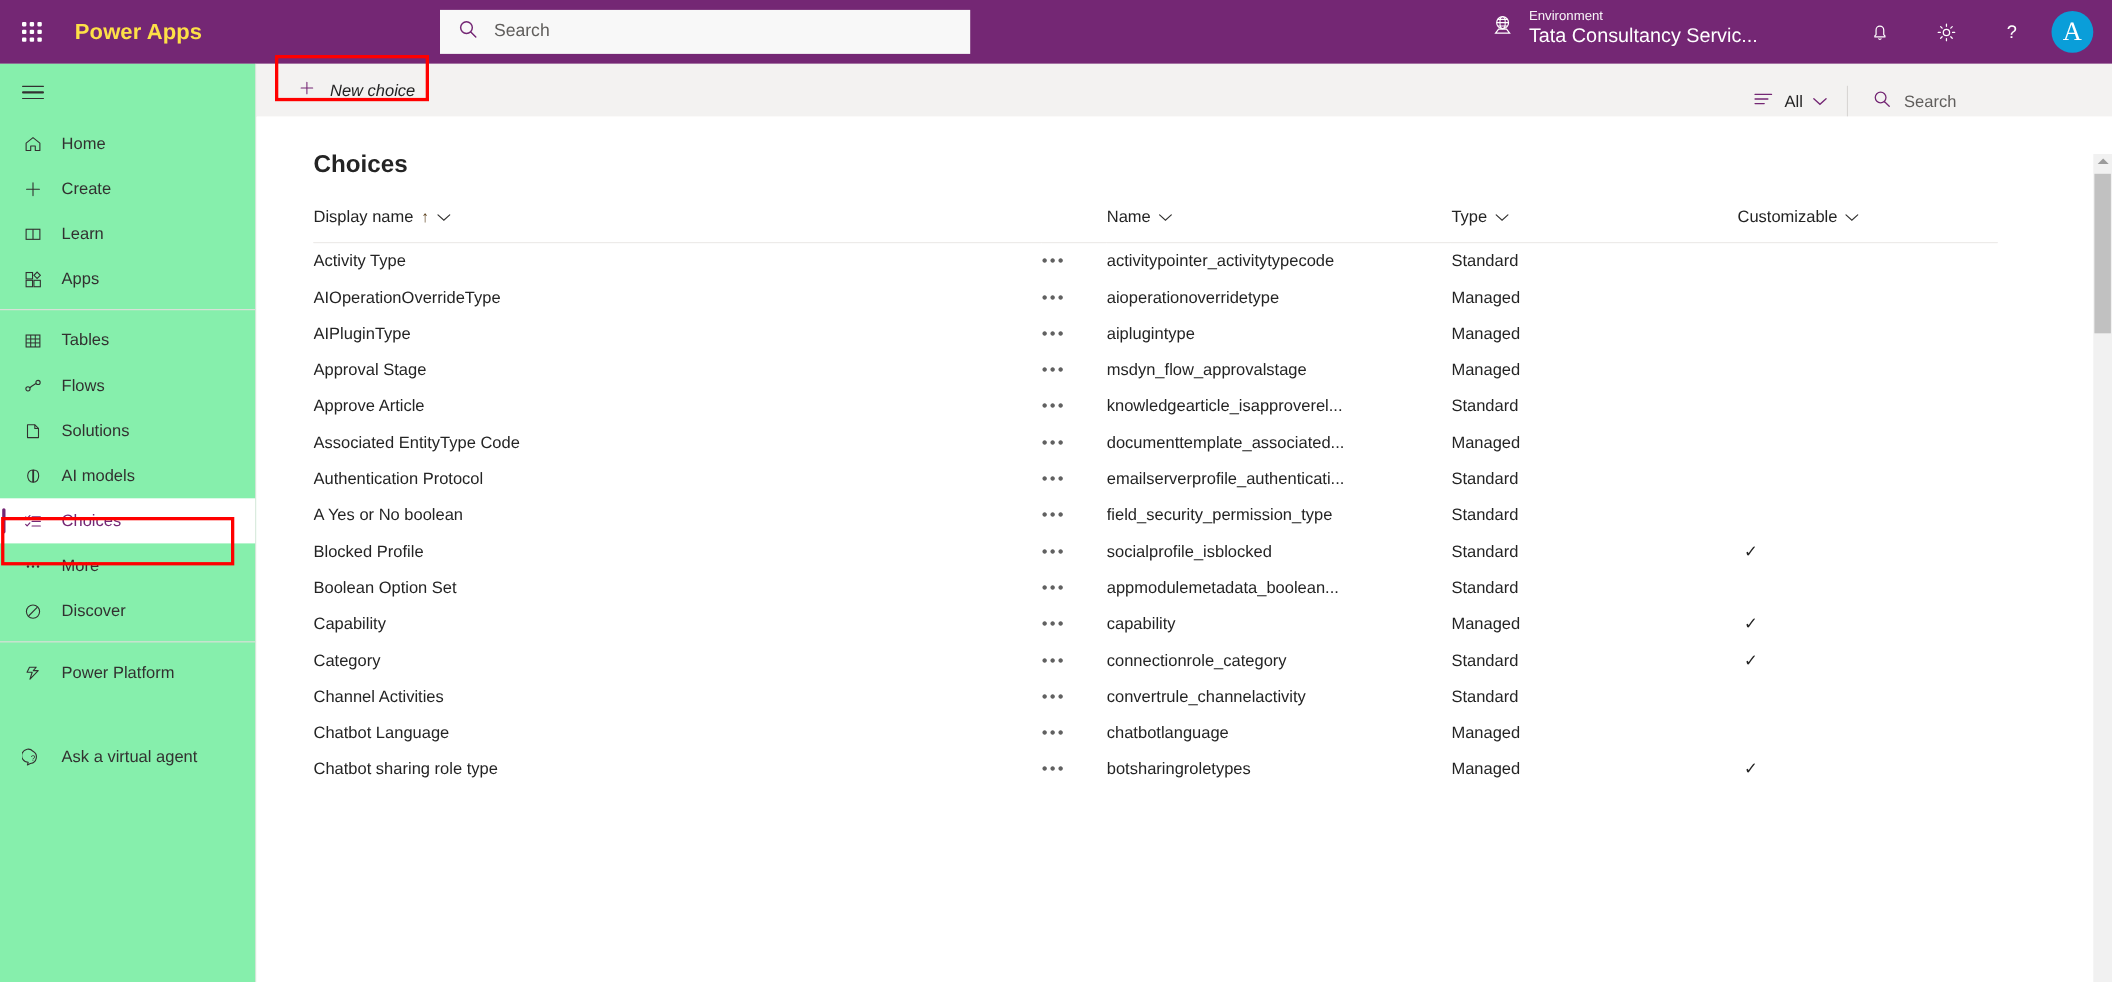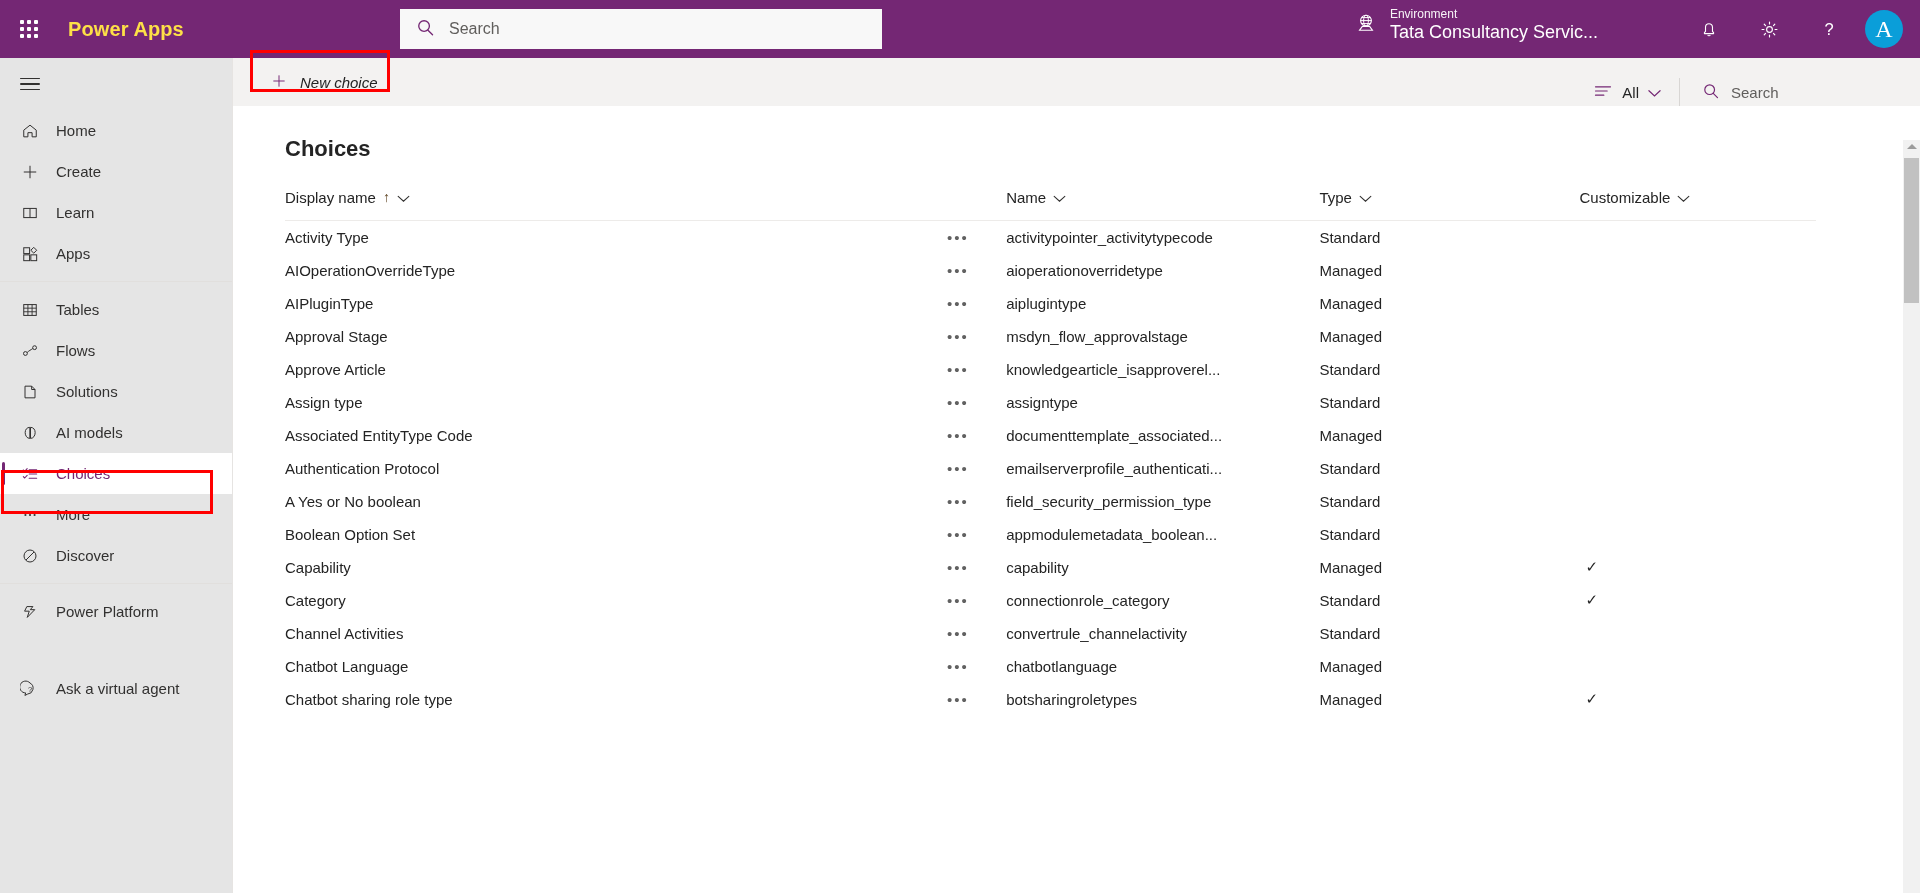--- a/index.html
+++ b/index.html
@@ -71,21 +71,21 @@
     display: flex; align-items: center; justify-content: center;
     margin-right: 17px; margin-left: 6px;
     font-family: "Liberation Serif", serif;
     cursor: pointer;
   }
 
   
   .leftnav {
     position: absolute; top: 58px; left: 0;
     width: 233px; height: 835px;
-    background: #e5e5e5;
+    background: #86efac;
     border-right: 1px solid #e6e4e2;
   }
   .hamburger {
     height: 52px; display: flex; align-items: center; padding-left: 20px;
     cursor: pointer;
   }
   .ham-lines { width: 20px; }
   .ham-lines span { display:block; height: 1.6px; background: #323130; margin: 4px 0; border-radius: 1px;}
   .nav-item {
     height: 41px; display: flex; align-items: center;
@@ -539,46 +539,46 @@
             <td class="check" style="text-align: left; padding-left: 6px;"></td>
           </tr>
           <tr>
             <td class="cell-link">Approve Article</td>
             <td><span class="dots">•••</span></td>
             <td>knowledgearticle_isapproverel...</td>
             <td>Standard</td>
             <td class="check" style="text-align: left; padding-left: 6px;"></td>
           </tr>
           <tr>
-            <td class="cell-link">Assign type</td>
-            <td><span class="dots">•••</span></td>
-            <td>assigntype</td>
-            <td>Standard</td>
-            <td class="check" style="text-align: left; padding-left: 6px;"></td>
-          </tr>
-          <tr>
             <td class="cell-link">Associated EntityType Code</td>
             <td><span class="dots">•••</span></td>
             <td>documenttemplate_associated...</td>
             <td>Managed</td>
             <td class="check" style="text-align: left; padding-left: 6px;"></td>
           </tr>
           <tr>
             <td class="cell-link">Authentication Protocol</td>
             <td><span class="dots">•••</span></td>
             <td>emailserverprofile_authenticati...</td>
             <td>Standard</td>
             <td class="check" style="text-align: left; padding-left: 6px;"></td>
           </tr>
           <tr>
             <td class="cell-link">A Yes or No boolean</td>
             <td><span class="dots">•••</span></td>
             <td>field_security_permission_type</td>
             <td>Standard</td>
             <td class="check" style="text-align: left; padding-left: 6px;"></td>
+          </tr>
+          <tr>
+            <td class="cell-link">Blocked Profile</td>
+            <td><span class="dots">•••</span></td>
+            <td>socialprofile_isblocked</td>
+            <td>Standard</td>
+            <td class="check" style="text-align: left; padding-left: 6px;">✓</td>
           </tr>
           <tr>
             <td class="cell-link">Boolean Option Set</td>
             <td><span class="dots">•••</span></td>
             <td>appmodulemetadata_boolean...</td>
             <td>Standard</td>
             <td class="check" style="text-align: left; padding-left: 6px;"></td>
           </tr>
           <tr>
             <td class="cell-link">Capability</td>

